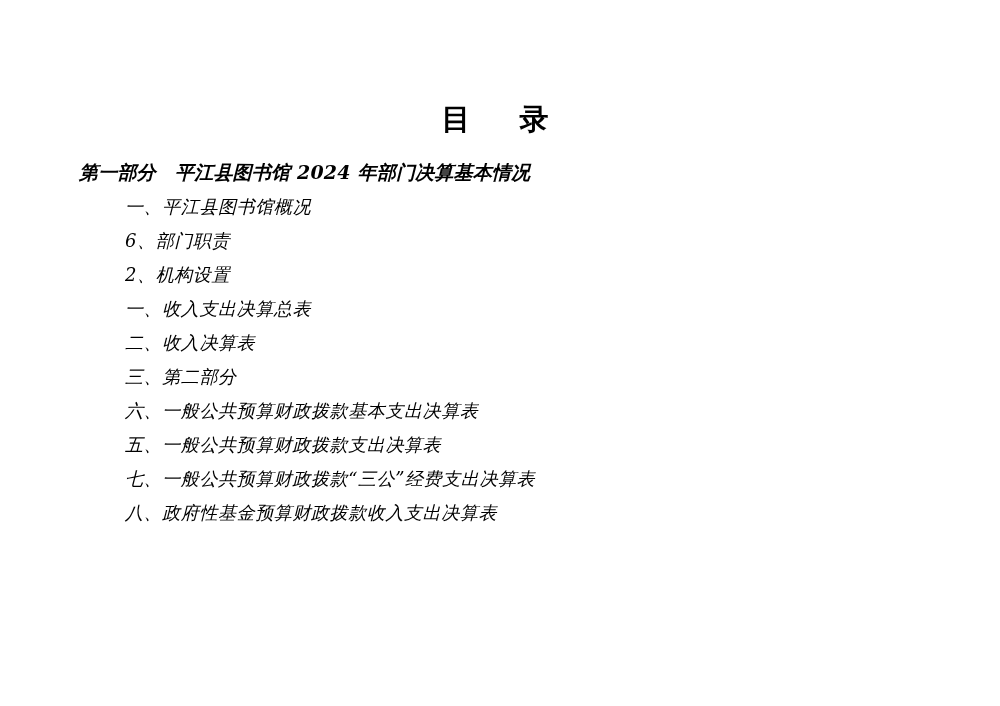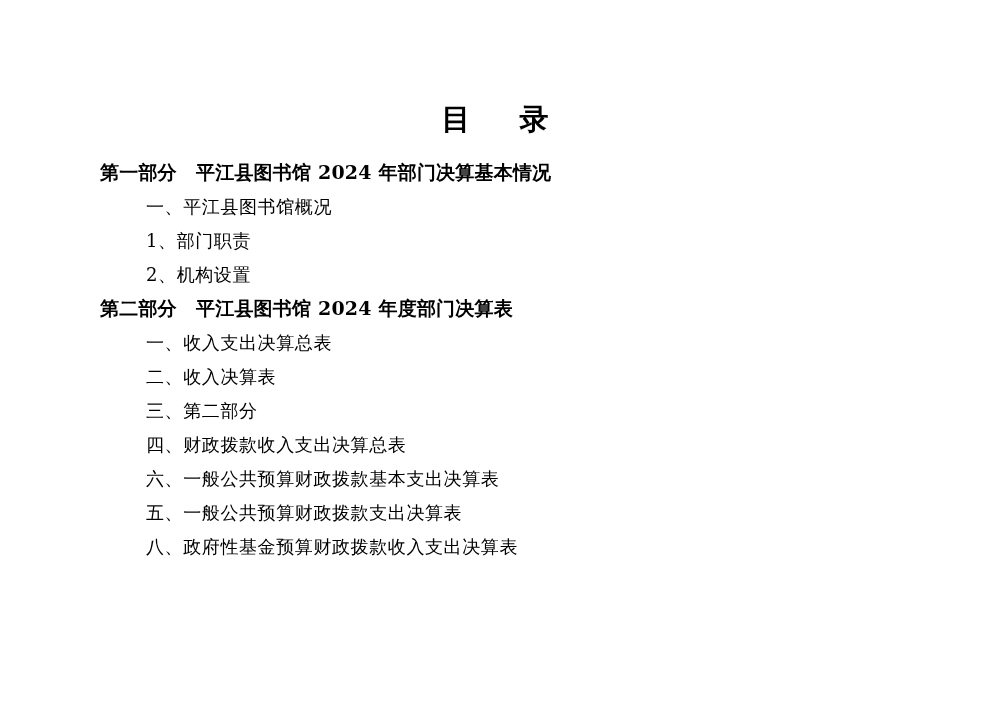--- a/index.html
+++ b/index.html
@@ -27,22 +27,23 @@
     width: 1000px;
     text-align: center;
     font-size: 29px;
     font-weight: bold;
     letter-spacing: 10px;
     font-family: "DejaVu Serif", "Liberation Serif", serif;
   }
   .toc {
     position: absolute;
     top: 156px;
-    left: 100px;
+    left: 79px;
     width: 840px;
+    font-style: italic;
   }
   .toc-part {
     font-size: 19px;
     font-weight: bold;
     line-height: 33px;
     margin: 0 0 1px 0;
     white-space: pre;
     letter-spacing: 0.2px;
   }
   .toc-item {
@@ -61,27 +62,26 @@
 <body>
 
 <div class="page">
 
   <div class="doc-title">目　录</div>
 
   <div class="toc">
 
     <div class="toc-part">第一部分　平江县图书馆 2024 年部门决算基本情况</div>
     <div class="toc-item">一、平江县图书馆概况</div>
-    <div class="toc-item sub">1、部门职责</div>
+    <div class="toc-item sub">6、部门职责</div>
     <div class="toc-item sub">2、机构设置</div>
 
-    <div class="toc-part">第二部分　平江县图书馆 2024 年度部门决算表</div>
     <div class="toc-item">一、收入支出决算总表</div>
     <div class="toc-item">二、收入决算表</div>
     <div class="toc-item">三、第二部分</div>
-    <div class="toc-item">四、财政拨款收入支出决算总表</div>
     <div class="toc-item">六、一般公共预算财政拨款基本支出决算表</div>
     <div class="toc-item">五、一般公共预算财政拨款支出决算表</div>
+    <div class="toc-item">七、一般公共预算财政拨款“三公”经费支出决算表</div>
     <div class="toc-item">八、政府性基金预算财政拨款收入支出决算表</div>
 
   </div>
 
 </div>
 
 </body></html>

